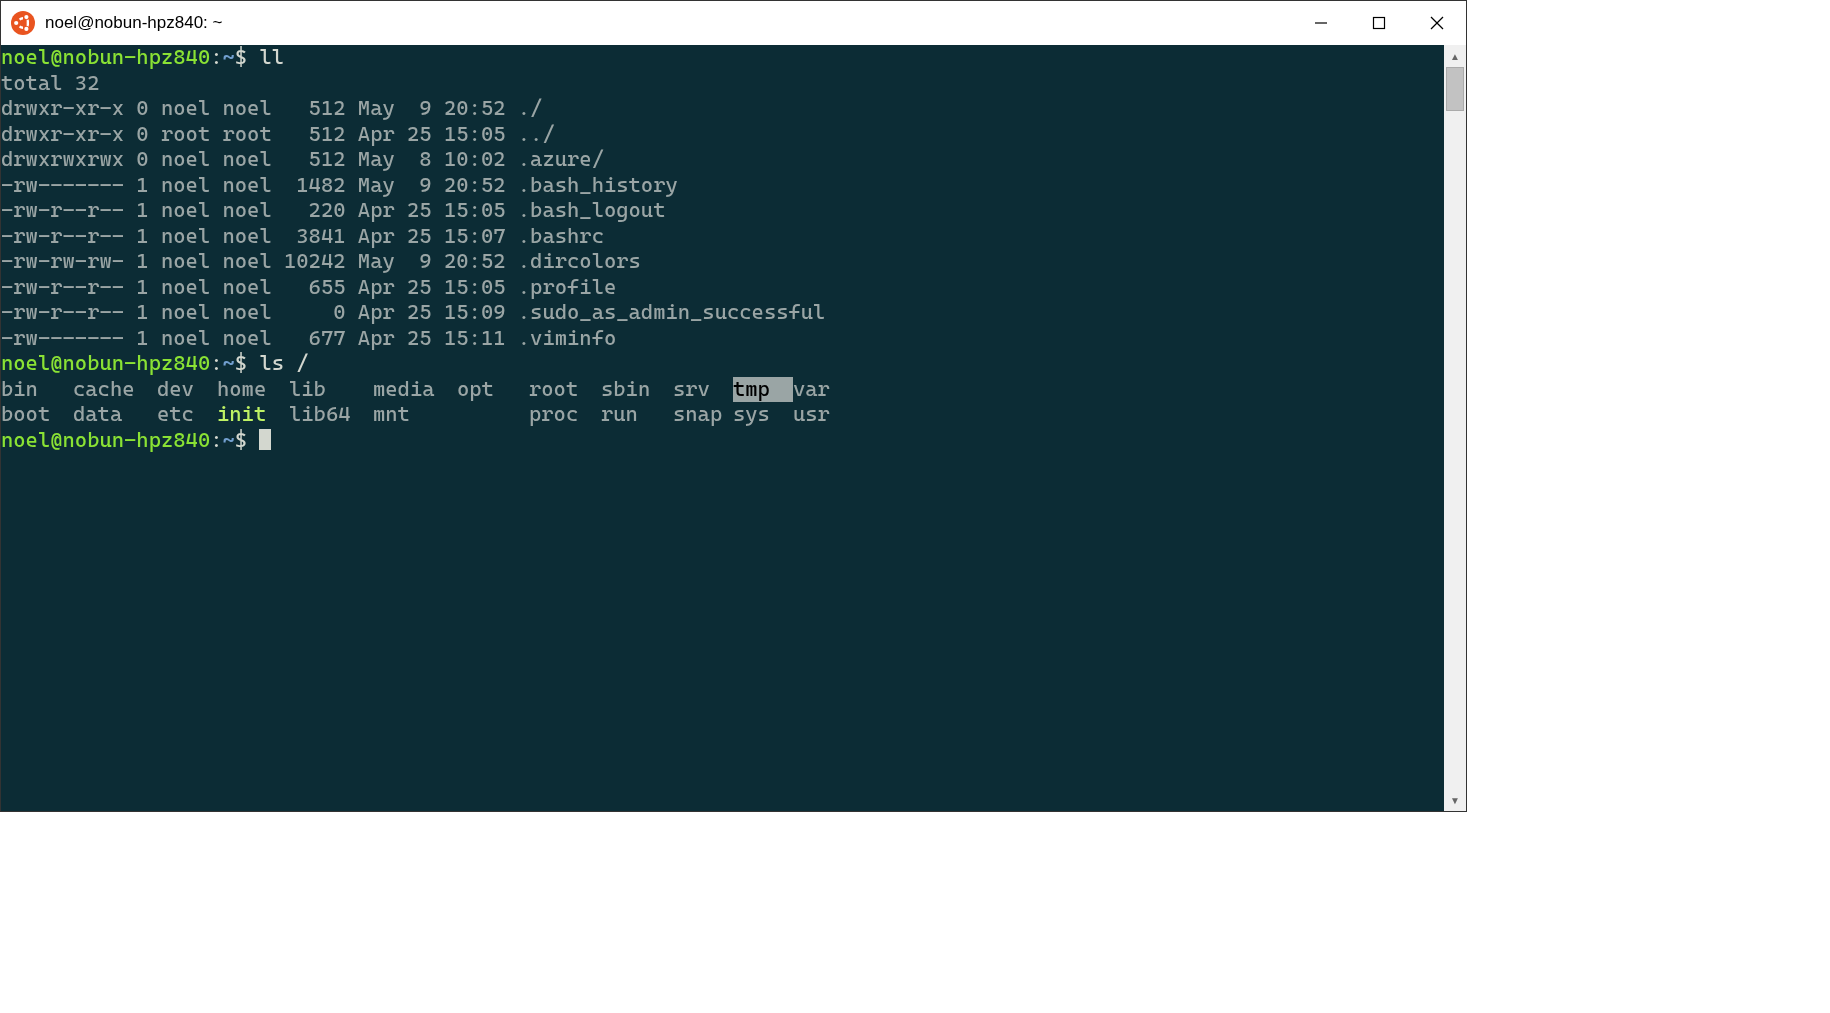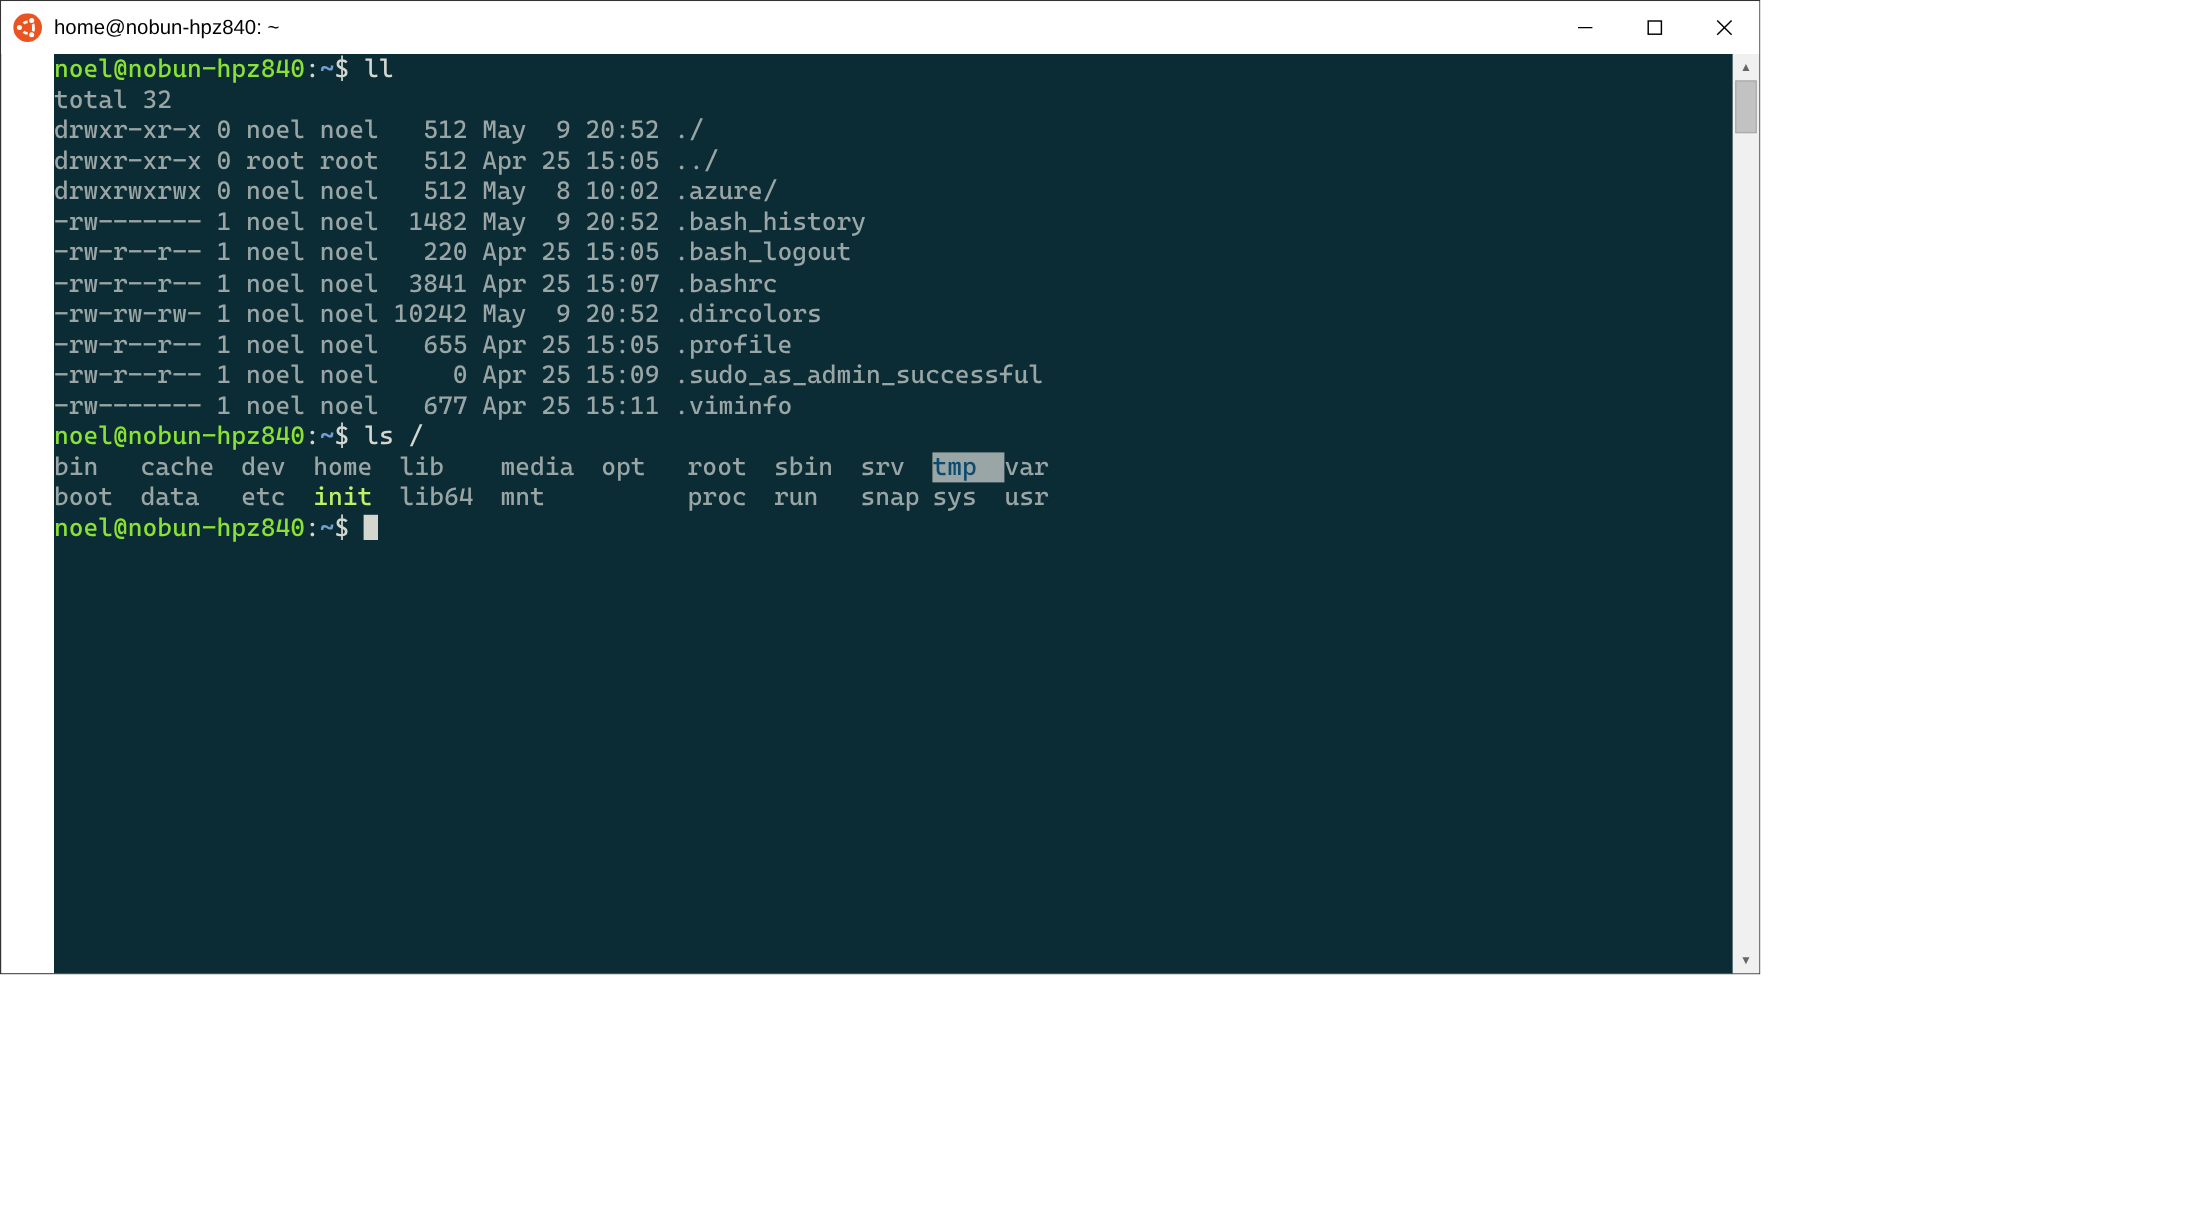--- a/index.html
+++ b/index.html
@@ -55,21 +55,20 @@
       background: transparent;
       border: none;
       font-size: 14px;
       cursor: pointer;
     }
 
     .terminal-wrap {
       flex: 1 1 auto;
       display: flex;
       min-height: 0;
-      margin-left: 44px;
     }
     .terminal {
       flex: 1 1 auto;
       background: #0c2c35;
       color: #9aa5a5;
       font-family: "Cascadia Mono", "Consolas", "Menlo", monospace;
       font-size: 21px;
       line-height: 25.5px;
       white-space: pre;
       padding: 0;
@@ -103,21 +102,21 @@
       background: #c2c2c2;
       border: 1px solid #aaa;
     }
 
     .p-user { color: #8ae234; }
     .p-path { color: #729fcf; }
     .p-colon { color: #d3d7cf; }
     .p-cmd  { color: #d3d7cf; }
     .p-dim  { color: #9aa5a5; }
     .exec   { color: #bef264; }
-    .hl     { background: #9aa5a5; color: #0c4a6e; }
+    .hl     { background: #9aa5a5; color: #000000; }
     .cursor {
       display: inline-block;
       width: 12px;
       height: 21px;
       background: #d3d7cf;
       vertical-align: -3px;
     }
     .ls-cols span { display: inline-block; }
   </style>
 </head>
@@ -128,21 +127,21 @@
   <div class="titlebar">
     <div class="titlebar-icon">
       <svg viewBox="0 0 24 24" width="24" height="24">
         <circle cx="12" cy="12" r="12" fill="#E95420"></circle>
         <circle cx="5.2" cy="12" r="2.1" fill="#fff"></circle>
         <circle cx="15.4" cy="6.1" r="2.1" fill="#fff"></circle>
         <circle cx="15.4" cy="17.9" r="2.1" fill="#fff"></circle>
         <path d="M12 6a6 6 0 0 0-4.2 1.74l1.68 1.68A3.6 3.6 0 0 1 12 8.4V6zm5.46 2.34-2.04 1.2A3.6 3.6 0 0 1 15.6 12h2.4a6 6 0 0 0-.54-3.66zM12 18v-2.4a3.6 3.6 0 0 1-2.52-1.02l-1.68 1.68A6 6 0 0 0 12 18zm5.46-2.34A6 6 0 0 0 18 12h-2.4a3.6 3.6 0 0 1-.18 2.46l2.04 1.2z" fill="#fff"></path>
       </svg>
     </div>
-    <div class="titlebar-title">home@nobun-hpz840: ~</div>
+    <div class="titlebar-title">noel@nobun-hpz840: ~</div>
     <div class="titlebar-controls">
       <button class="titlebar-btn" aria-label="Minimize">
         <svg width="14" height="14">
             <line x1="1" y1="7" x2="13" y2="7" stroke="#000" stroke-width="1.2"></line>
           </svg>
       </button>
       <button class="titlebar-btn" aria-label="Maximize">
         <svg width="14" height="14">
             <rect x="1.5" y="1.5" width="11" height="11" fill="none" stroke="#000" stroke-width="1.2"></rect>
           </svg>

